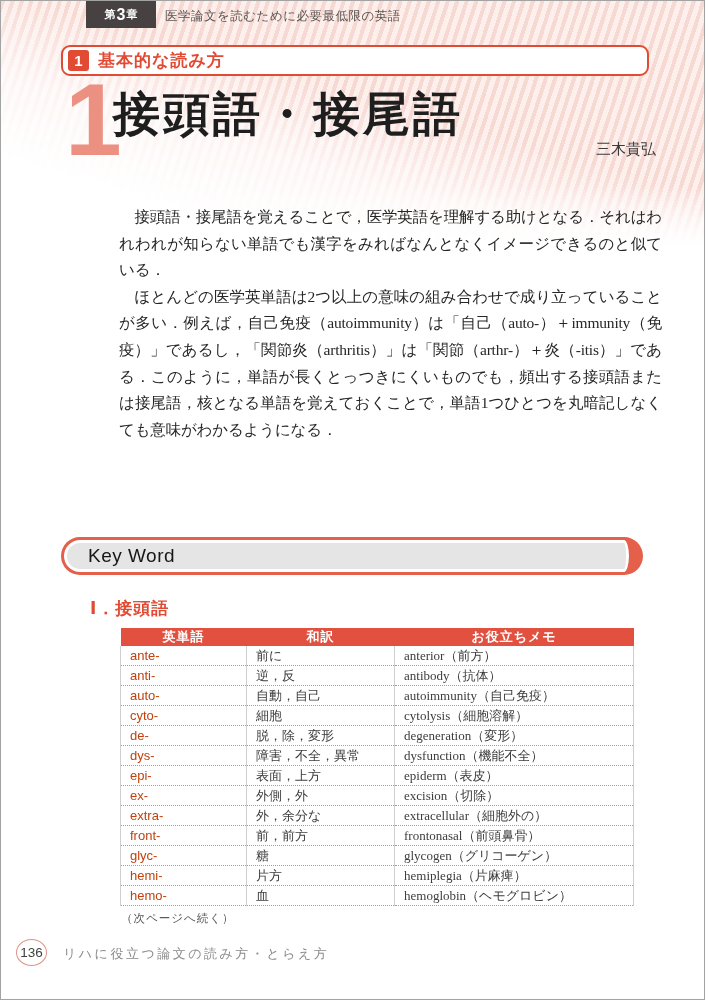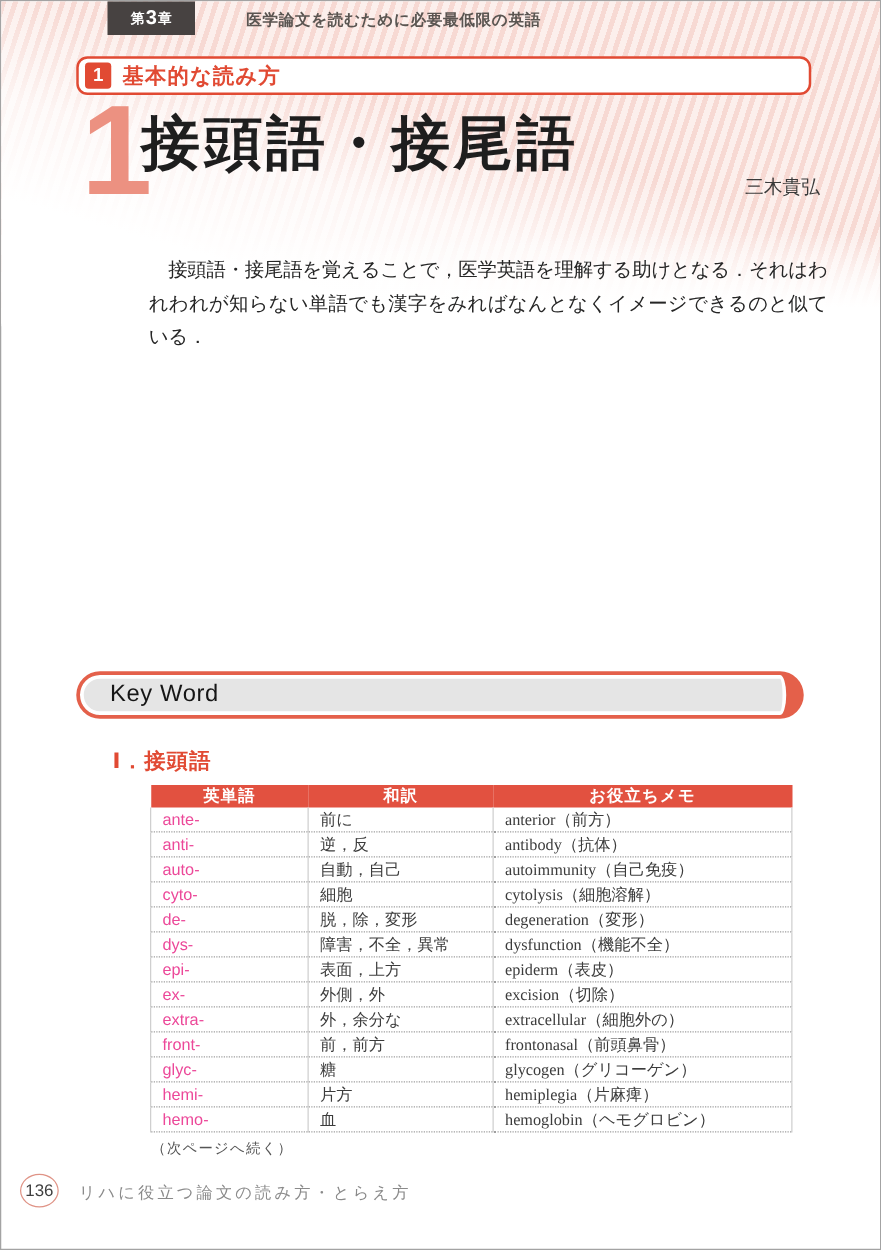--- a/index.html
+++ b/index.html
@@ -26,21 +26,21 @@
   .chapter-badge {
     position:absolute; left:85px; top:0; width:70px; height:27px;
     background:#474241; color:#fff; display:flex; align-items:center; justify-content:center;
     font-family:"Liberation Sans","DejaVu Sans",sans-serif; font-weight:bold;
   }
   .chapter-badge .small { font-size:11px; }
   .chapter-badge .num   { font-size:16px; margin:0 1px; }
   .chapter-title {
     position:absolute; left:164px; top:7px;
     font-family:"Liberation Sans","DejaVu Sans",sans-serif;
-    font-size:12.5px; font-weight:bold; color:#5a5551; letter-spacing:.5px;margin-left:32px;
+    font-size:12.5px; font-weight:normal; color:#5a5551; letter-spacing:.5px;
   }
   
   .section-pill {
     position:absolute; left:60px; top:44px; width:588px; height:31px; box-sizing:border-box;
     background:#fff; border:2px solid #e14a33; border-radius:9px;
     display:flex; align-items:center; padding-left:5px;
   }
   .section-num {
     width:21px; height:21px; background:#e14a33; border-radius:3px;
     color:#fff; font-family:"Liberation Sans","DejaVu Sans",sans-serif;
@@ -94,21 +94,21 @@
     font-family:"Liberation Sans","DejaVu Sans",sans-serif;
     font-size:13px; font-weight:bold; text-align:center; letter-spacing:1px;
   }
   .prefix-table td {
     height:19px; padding:0 0 0 9px; font-size:13px; color:#3c3c3c;
     border-bottom:1px dotted #9f9f9f; border-right:1px solid #cfcfcf;
     white-space:nowrap; overflow:hidden;
   }
   .prefix-table td:first-child { border-left:1px solid #cfcfcf; }
   .prefix-table td.c0 {
-    font-family:"Liberation Sans","DejaVu Sans",sans-serif; color:#ec4899;
+    font-family:"Liberation Sans","DejaVu Sans",sans-serif; color:#c2410c;
   }
   .continuation {
     position:absolute; left:120px; top:910px;
     font-size:11.5px; color:#555; letter-spacing:1px;
   }
   
   .page-circle {
     position:absolute; left:15px; top:938px; width:31px; height:27px; box-sizing:border-box;
     border:1px solid #df9386; border-radius:50%;
     display:flex; align-items:center; justify-content:center;
@@ -140,20 +140,21 @@
     <span class="section-num">1</span>
     <span class="section-label">基本的な読み方</span>
   </div>
 
   <div class="big-num">1</div>
   <h1 class="article-title">接頭語・接尾語</h1>
   <div class="author">三木貴弘</div>
 
   <div class="body-text">
     <p>接頭語・接尾語を覚えることで，医学英語を理解する助けとなる．それはわれわれが知らない単語でも漢字をみればなんとなくイメージできるのと似ている．</p>
+    <p>ほとんどの医学英単語は2つ以上の意味の組み合わせで成り立っていることが多い．例えば，自己免疫（autoimmunity）は「自己（auto-）＋immunity（免疫）」であるし，「関節炎（arthritis）」は「関節（arthr-）＋炎（-itis）」である．このように，単語が長くとっつきにくいものでも，頻出する接頭語または接尾語，核となる単語を覚えておくことで，単語1つひとつを丸暗記しなくても意味がわかるようになる．</p>
   </div>
 
   <div class="keyword-pill">
     <span class="keyword-label">Key Word</span>
   </div>
 
   <div class="prefix-heading">Ⅰ．接頭語</div>
 
   <table class="prefix-table">
     <colgroup>

